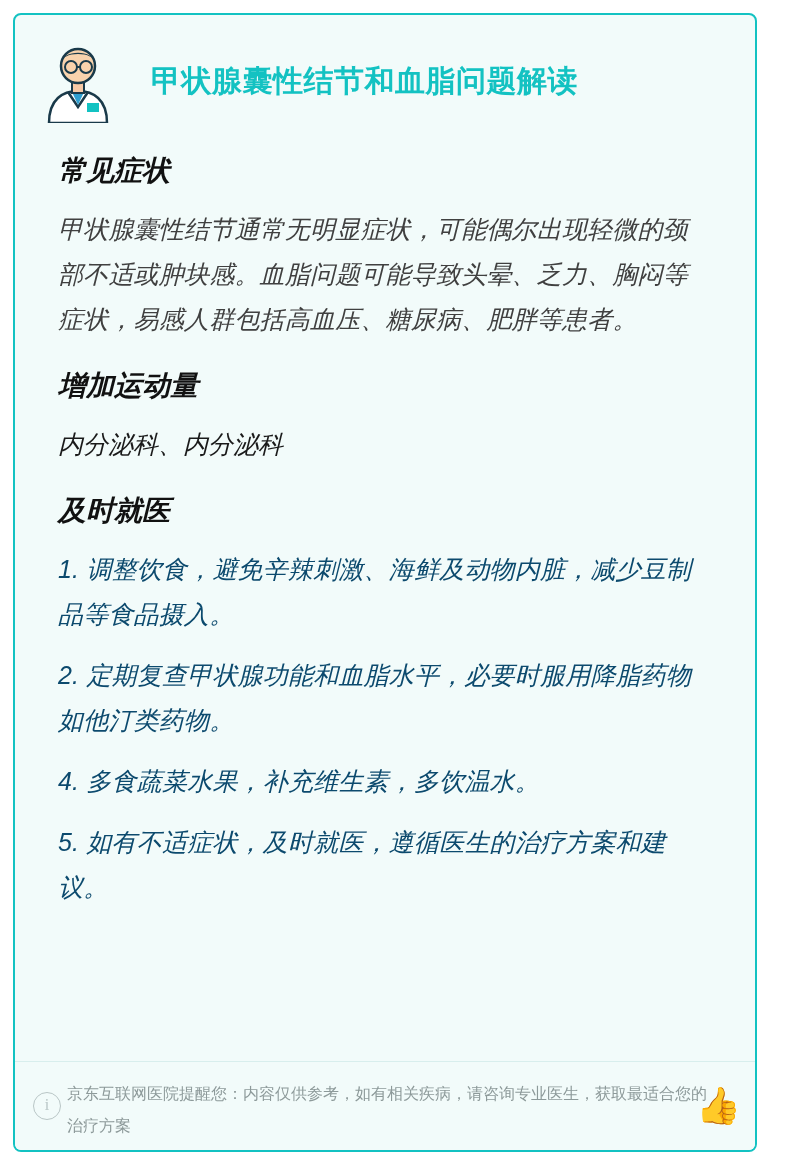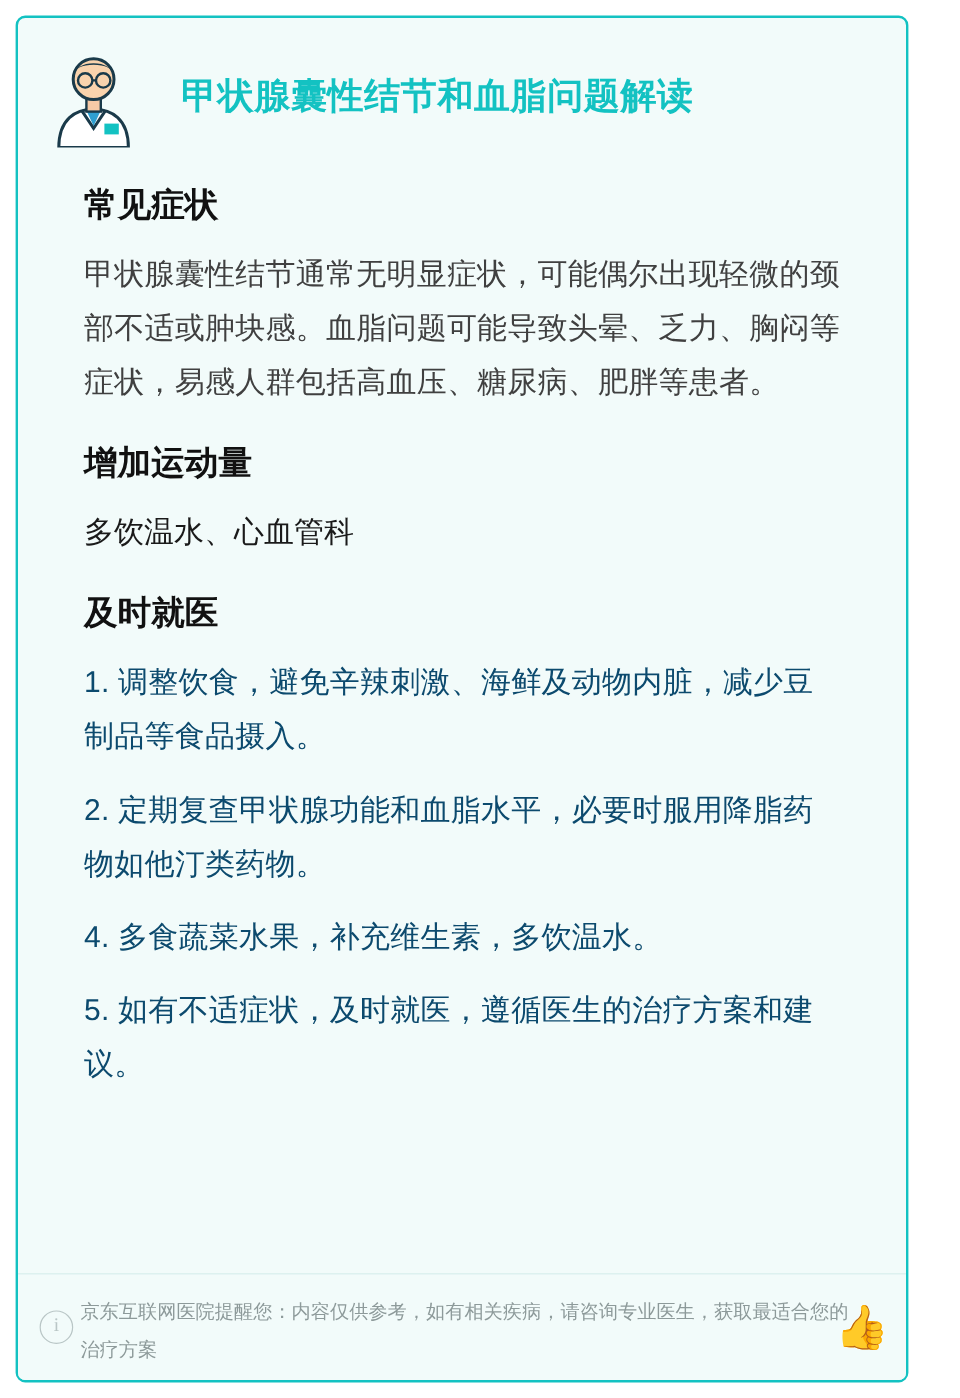--- a/index.html
+++ b/index.html
@@ -43,21 +43,22 @@
     left: 136px;
     top: 46px;
     right: 20px;
     font-size: 30px;
     font-weight: bold;
     color: #13c2c2;
     letter-spacing: 0.5px;
     line-height: 40px;
   }
   .content {
-    padding: 0 55px;
+    padding: 0 43px;
+    font-style: italic;
   }
   h2.section-title {
     font-size: 28px;
     font-weight: bold;
     color: #111111;
     margin: 26px 0 18px 0;
     line-height: 36px;
   }
   p.body-text {
     font-size: 25px;
@@ -156,21 +157,21 @@
     </span>
     <div class="title">甲状腺囊性结节和血脂问题解读</div>
   </div>
 
   <div class="content">
 
     <h2 class="section-title">常见症状</h2>
     <p class="body-text">甲状腺囊性结节通常无明显症状，可能偶尔出现轻微的颈部不适或肿块感。血脂问题可能导致头晕、乏力、胸闷等症状，易感人群包括高血压、糖尿病、肥胖等患者。</p>
 
     <h2 class="section-title">增加运动量</h2>
-    <p class="dept-text">多饮温水、心血管科</p>
+    <p class="dept-text">内分泌科、内分泌科</p>
 
     <h2 class="section-title">及时就医</h2>
     <ol class="tips">
       <li>1. 调整饮食，避免辛辣刺激、海鲜及动物内脏，减少豆制品等食品摄入。</li>
       <li>2. 定期复查甲状腺功能和血脂水平，必要时服用降脂药物如他汀类药物。</li>
       <li>4. 多食蔬菜水果，补充维生素，多饮温水。</li>
       <li>5. 如有不适症状，及时就医，遵循医生的治疗方案和建议。</li>
     </ol>
   </div>
 

